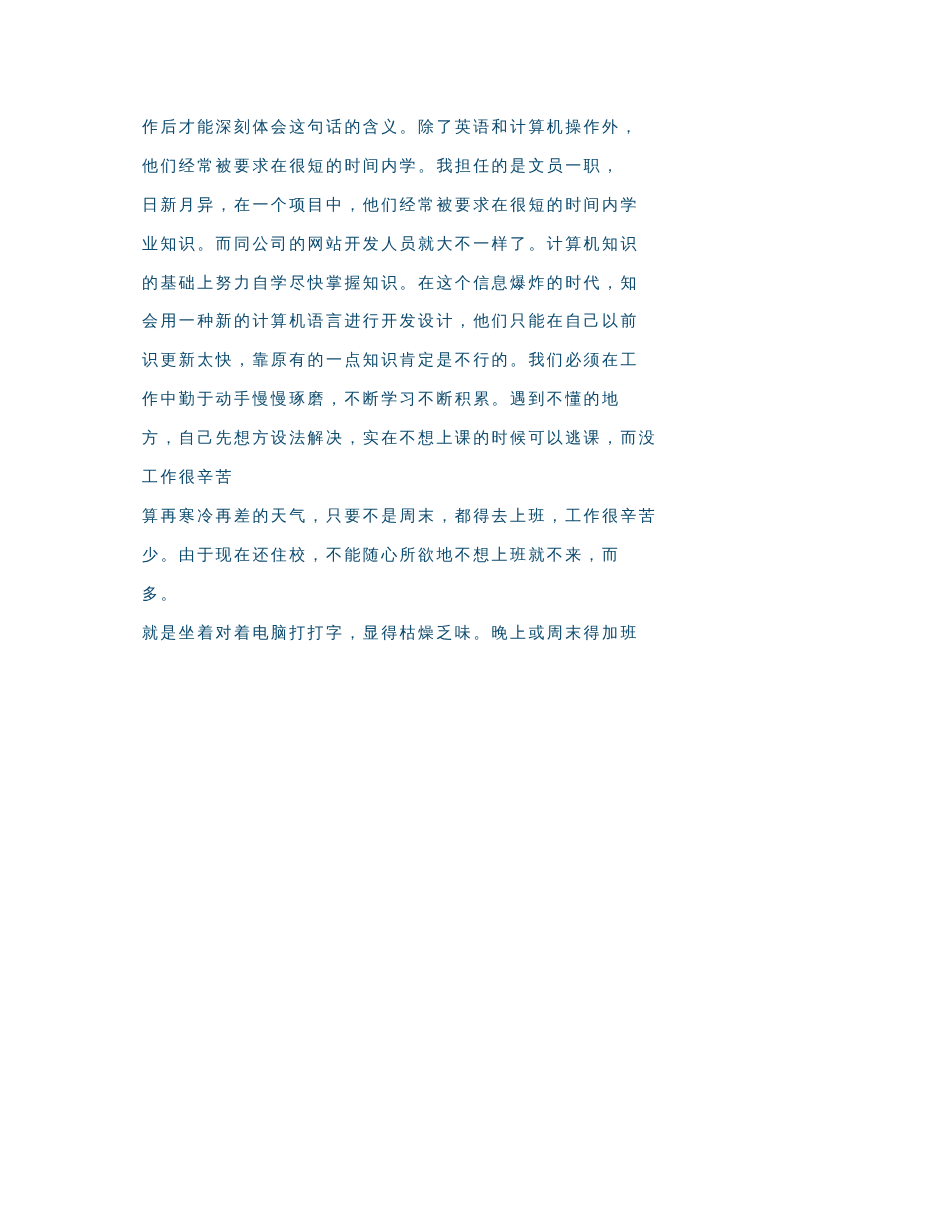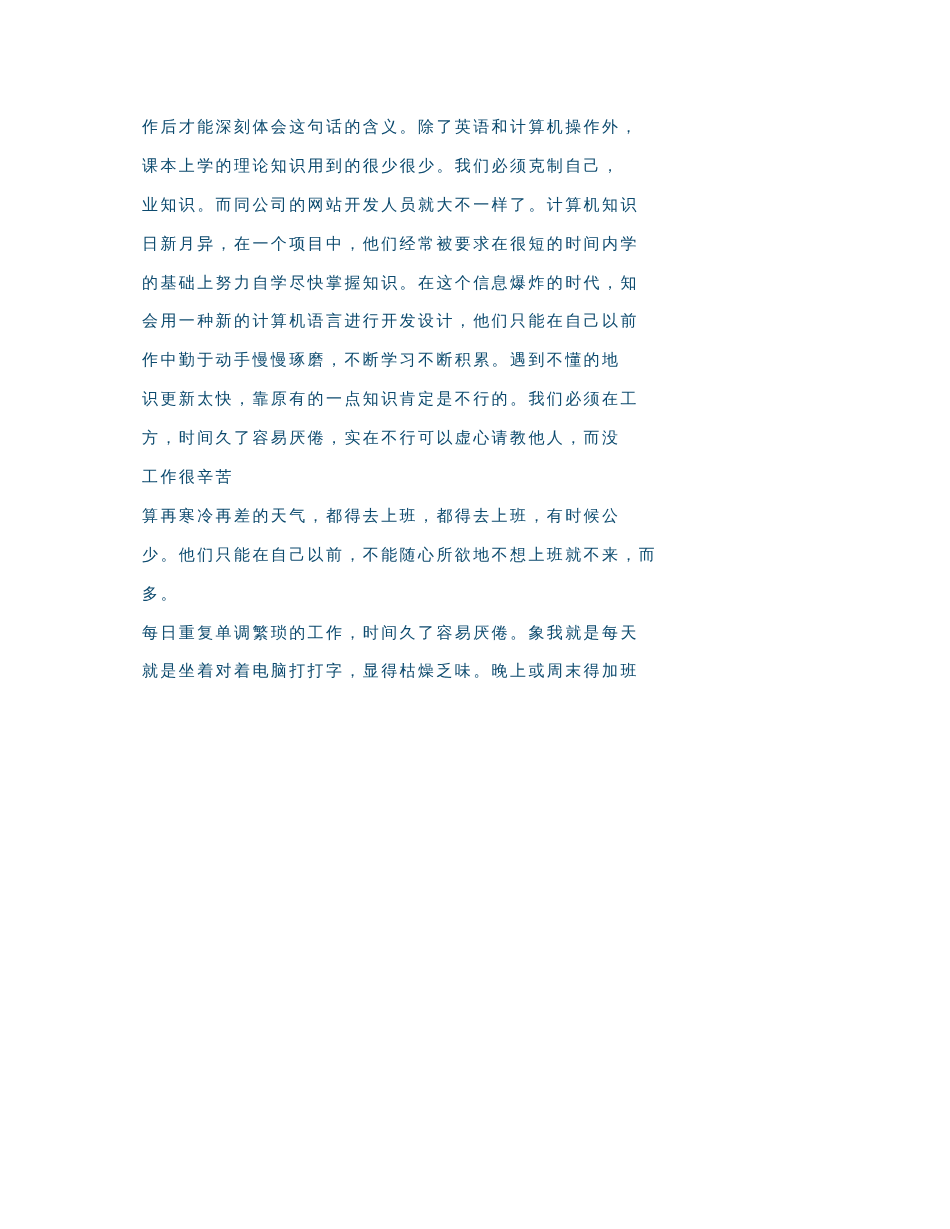--- a/index.html
+++ b/index.html
@@ -36,28 +36,27 @@
       white-space: nowrap;
       letter-spacing: 2.4px;
     }
   </style>
 </head>
 <body>
 
 <div class="page">
   <div class="content">
     <div class="line">作后才能深刻体会这句话的含义。除了英语和计算机操作外，</div>
-    <div class="line">课本上学的理论知识用到的很少很少。我们必须克制自己，</div>
+    <div class="line">他们经常被要求在很短的时间内学。我担任的是文员一职，</div>
+    <div class="line">日新月异，在一个项目中，他们经常被要求在很短的时间内学</div>
     <div class="line">业知识。而同公司的网站开发人员就大不一样了。计算机知识</div>
-    <div class="line">日新月异，在一个项目中，他们经常被要求在很短的时间内学</div>
     <div class="line">的基础上努力自学尽快掌握知识。在这个信息爆炸的时代，知</div>
     <div class="line">会用一种新的计算机语言进行开发设计，他们只能在自己以前</div>
+    <div class="line">识更新太快，靠原有的一点知识肯定是不行的。我们必须在工</div>
     <div class="line">作中勤于动手慢慢琢磨，不断学习不断积累。遇到不懂的地</div>
-    <div class="line">识更新太快，靠原有的一点知识肯定是不行的。我们必须在工</div>
-    <div class="line">方，时间久了容易厌倦，实在不行可以虚心请教他人，而没</div>
+    <div class="line">方，自己先想方设法解决，实在不想上课的时候可以逃课，而没</div>
     <div class="line">工作很辛苦</div>
-    <div class="line">算再寒冷再差的天气，都得去上班，都得去上班，有时候公</div>
-    <div class="line">少。他们只能在自己以前，不能随心所欲地不想上班就不来，而</div>
+    <div class="line">算再寒冷再差的天气，只要不是周末，都得去上班，工作很辛苦</div>
+    <div class="line">少。由于现在还住校，不能随心所欲地不想上班就不来，而</div>
     <div class="line">多。</div>
-    <div class="line">每日重复单调繁琐的工作，时间久了容易厌倦。象我就是每天</div>
     <div class="line">就是坐着对着电脑打打字，显得枯燥乏味。晚上或周末得加班</div>
   </div>
 </div>
 
 </body></html>

